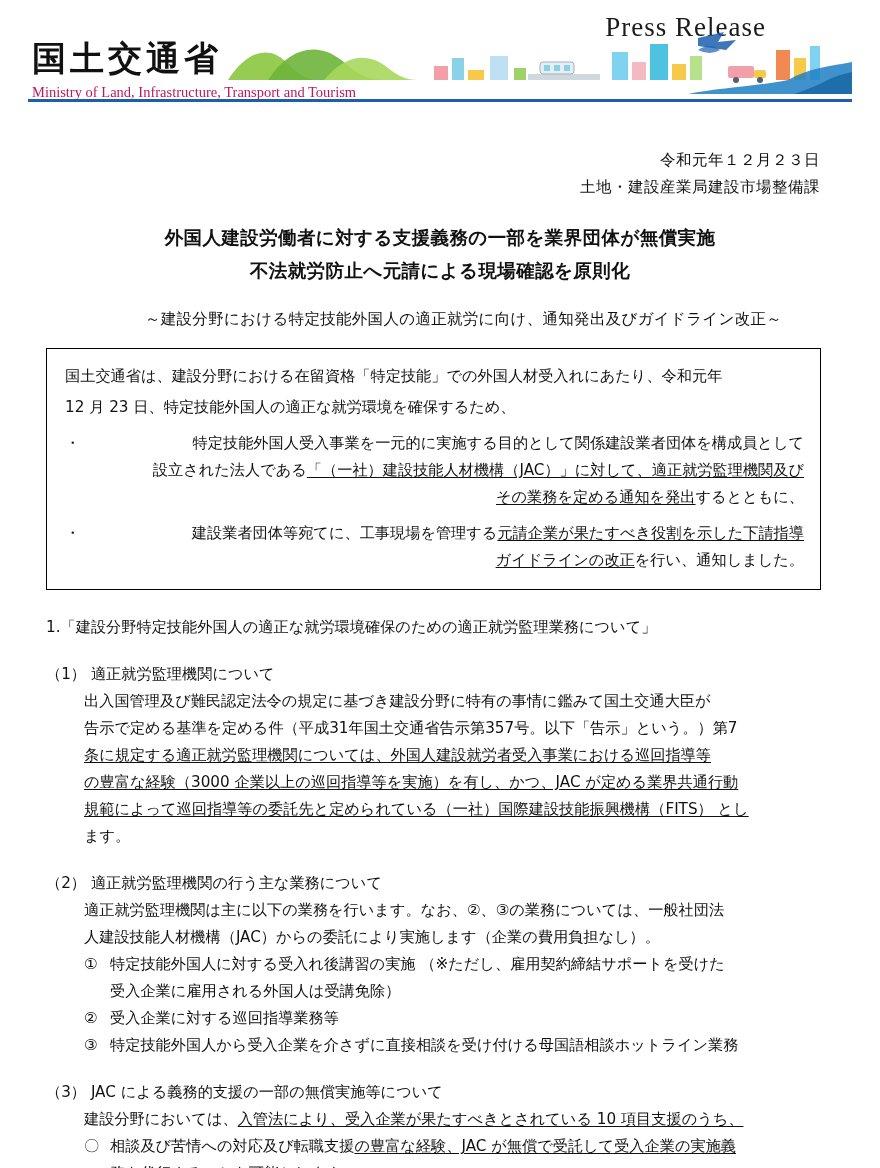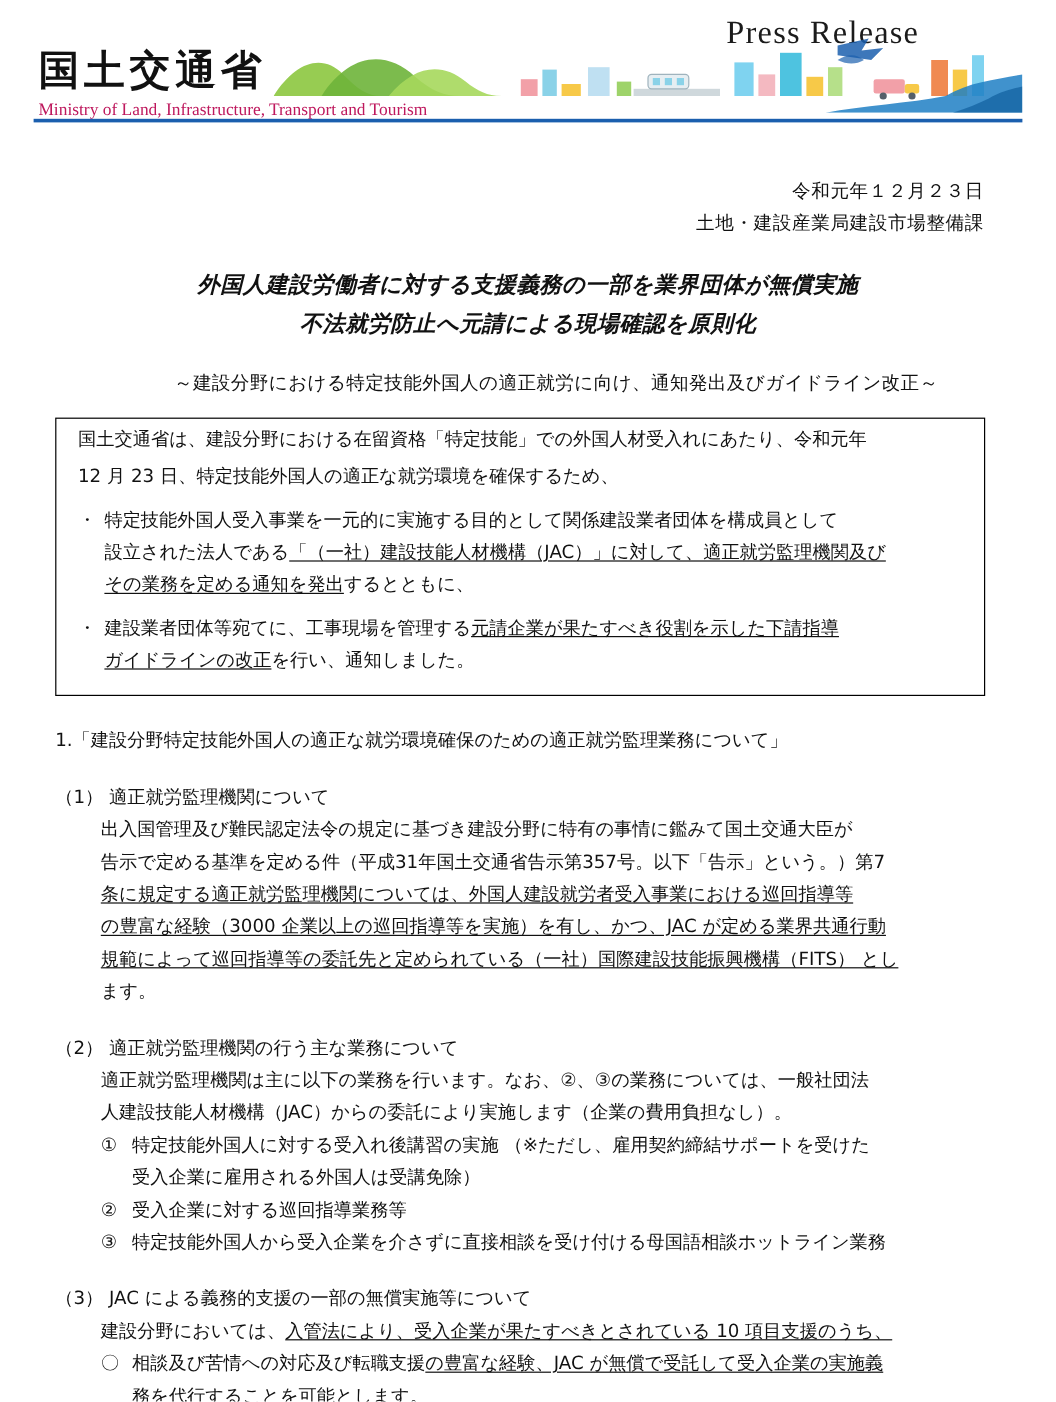--- a/index.html
+++ b/index.html
@@ -83,51 +83,50 @@
 
   
   .title-block {
     margin-top: 22px;
     text-align: center;
     font-family: "DejaVu Sans", sans-serif;
     font-weight: bold;
     font-size: 18.5px;
     line-height: 1.75;
     letter-spacing: 0.4px;
-    font-style: italic;
   }
   .subtitle {
     margin-top: 22px;
     text-align: center;
     font-family: "DejaVu Sans", sans-serif;
     font-size: 15.5px;
     letter-spacing: 0.3px;
     padding-left: 47px;
   }
 
   
   .summary-box {
     margin: 18px 59px 0 46px;
     border: 1.6px solid #000;
-    padding: 4px 16px 14px 18px;
+    padding: 14px 16px 14px 18px;
     font-family: "DejaVu Sans", sans-serif;
     font-size: 15.2px;
     line-height: 1.8;
   }
   .summary-lead { margin: 0 0 4px 0; }
   .bullet-row {
     display: flex;
     margin-top: 8px;
   }
   .bullet-mark {
     width: 22px;
     flex: 0 0 22px;
     text-align: left;
   }
-  .bullet-text { flex: 1 1 auto; }
+  .bullet-text { flex: 1 1 auto; text-align: right; }
   .u { text-decoration: underline; text-underline-offset: 2px; }
 
   
   .body {
     margin: 24px 46px 0 46px;
     font-family: "DejaVu Sans", sans-serif;
     font-size: 15.2px;
     line-height: 1.78;
   }
   .sec-heading {

